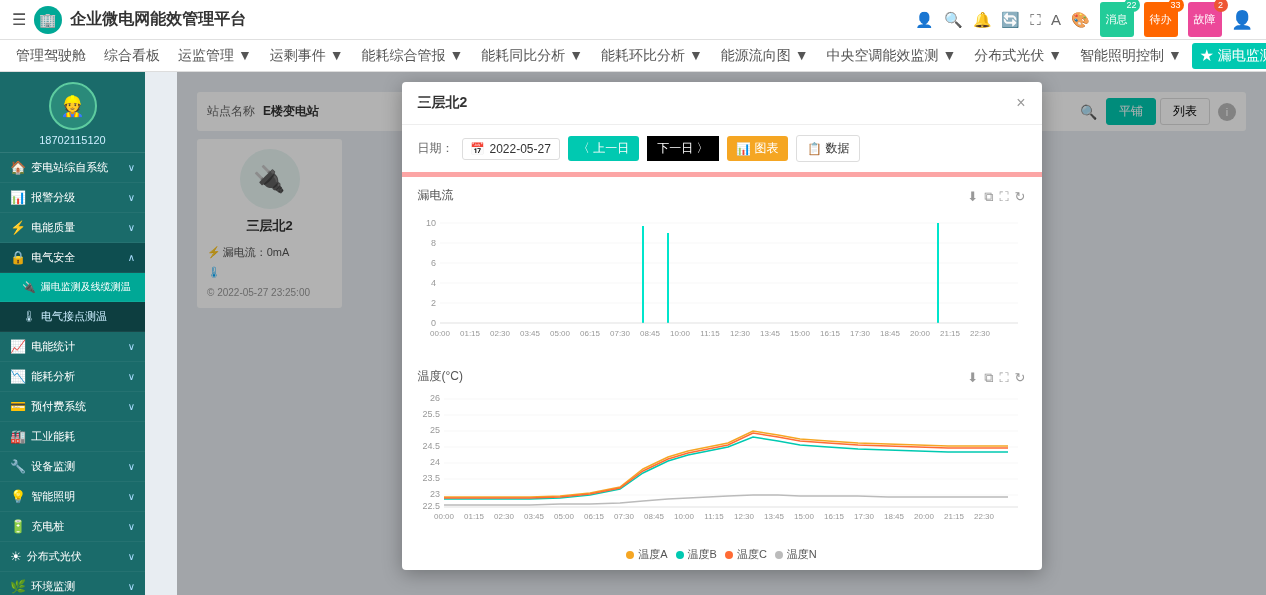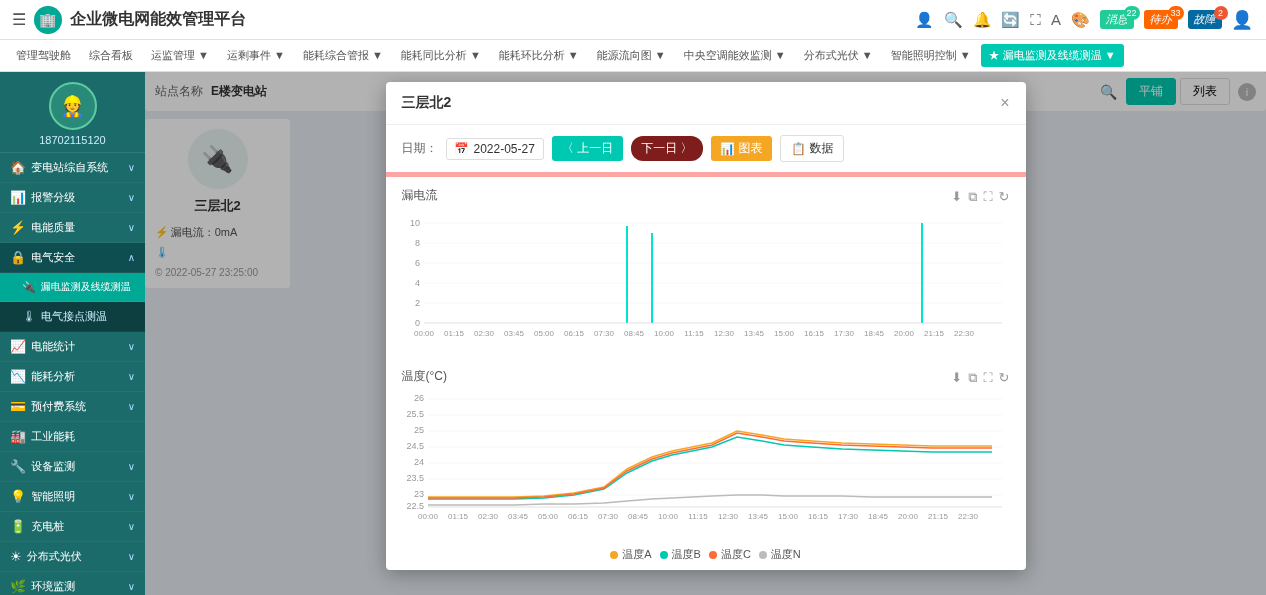--- a/index.html
+++ b/index.html
@@ -7,46 +7,46 @@
 
     
     .header { background: #fff; height: 40px; display: flex; align-items: center; padding: 0 12px; border-bottom: 1px solid #e0e0e0; gap: 8px; }
     .header-logo { width: 28px; height: 28px; background: #00a896; border-radius: 50%; display: flex; align-items: center; justify-content: center; color: white; font-size: 14px; }
     .header-title { font-size: 16px; font-weight: bold; color: #333; flex: 1; }
     .header-icons { display: flex; gap: 10px; align-items: center; }
     .header-badge { position: relative; display: inline-flex; }
     .badge { position: absolute; top: -4px; right: -6px; background: #f60; color: white; font-size: 9px; border-radius: 8px; padding: 0 3px; min-width: 14px; text-align: center; line-height: 14px; }
     .badge-red { background: #e53; }
     .badge-green { background: #2c9; }
-    .nav-btn { padding: 2px 6px; border-radius: 3px; font-size: 11px; color: white; cursor: pointer; font-style: italic; }
+    .nav-btn { padding: 10px 6px; border-radius: 3px; font-size: 11px; color: white; cursor: pointer; }
 
     
     .navbar { background: #fff; height: 32px; display: flex; align-items: center; padding: 0 8px; gap: 2px; border-bottom: 1px solid #ddd; overflow: hidden; }
-    .nav-item { padding: 4px 8px; font-size: 11px; color: #555; cursor: pointer; white-space: nowrap; border-radius: 2px; }
+    .nav-item { padding: 4px 8px; font-size: 14px; color: #555; cursor: pointer; white-space: nowrap; border-radius: 2px; }
     .nav-item-active { background: #00c9b1; color: white; border-radius: 3px; }
 
     
     .layout { display: flex; height: calc(595px - 72px); }
 
     
     .sidebar { width: 145px; background: #1a6b6a; color: white; display: flex; flex-direction: column; overflow-y: auto; flex-shrink: 0; }
     .sidebar-logo-area { display: flex; flex-direction: column; align-items: center; padding: 10px 0 6px; border-bottom: 1px solid rgba(255,255,255,0.1); }
     .sidebar-logo { width: 48px; height: 48px; background: #2a8a7a; border-radius: 50%; display: flex; align-items: center; justify-content: center; color: white; font-size: 20px; border: 2px solid #5ecca0; }
     .sidebar-phone { font-size: 11px; color: #cef; margin-top: 4px; }
     .sidebar-item { display: flex; align-items: center; padding: 7px 10px; cursor: pointer; font-size: 11px; justify-content: space-between; border-bottom: 1px solid rgba(255,255,255,0.05); }
     .sidebar-item-active { background: #0e4e50; }
     .sidebar-item-label { display: flex; align-items: center; gap: 5px; }
     .si-icon { font-size: 13px; }
     .si-arrow { font-size: 10px; color: #adf; }
     .sidebar-sub { background: #0d3e40; }
     .sidebar-sub .sidebar-item { padding-left: 22px; font-size: 11px; color: #cef; }
     .sidebar-sub-active { background: #00a896 !important; color: white !important; }
 
     
-    .main { flex: 1; padding: 0; overflow: auto; position: relative; }
+    .main { flex: 1; padding: 20px; overflow: auto; position: relative; margin-left: 32px; }
     .station-bar { display: flex; align-items: center; gap: 8px; background: #fff; padding: 6px 10px; border-radius: 3px; margin-bottom: 8px; }
     .station-label { color: #666; font-size: 12px; }
     .station-name { color: #333; font-size: 12px; font-weight: bold; }
     .station-search { margin-left: auto; }
     .view-btns { display: flex; gap: 4px; align-items: center; }
     .view-btn { padding: 4px 12px; border-radius: 3px; border: 1px solid #ddd; cursor: pointer; font-size: 12px; background: white; }
     .view-btn-active { background: #00c9b1; color: white; border-color: #00c9b1; }
     .info-icon { width: 18px; height: 18px; border-radius: 50%; background: #bbb; color: white; display: flex; align-items: center; justify-content: center; font-size: 11px; cursor: pointer; }
 
     
@@ -65,21 +65,21 @@
     .modal-overlay { position: absolute; top: 0; left: 0; right: 0; bottom: 0; background: rgba(0,0,0,0.3); z-index: 100; display: flex; align-items: flex-start; justify-content: center; padding-top: 10px; }
     .modal { background: white; border-radius: 4px; width: 640px; max-height: 560px; overflow-y: auto; box-shadow: 0 4px 20px rgba(0,0,0,0.3); }
     .modal-header { display: flex; align-items: center; justify-content: space-between; padding: 12px 16px; border-bottom: 1px solid #eee; }
     .modal-title { font-size: 14px; font-weight: bold; color: #333; }
     .modal-close { cursor: pointer; color: #999; font-size: 16px; }
     .modal-toolbar { display: flex; align-items: center; gap: 8px; padding: 10px 16px; border-bottom: 5px solid #fca5a5; }
     .date-label { color: #666; font-size: 12px; }
     .date-input { border: 1px solid #ddd; border-radius: 3px; padding: 3px 8px; font-size: 12px; color: #333; display: flex; align-items: center; gap: 4px; }
     .cal-icon { color: #999; }
     .btn-prev { background: #00c9b1; color: white; border: none; padding: 4px 10px; border-radius: 3px; cursor: pointer; font-size: 12px; }
-    .btn-next { background: #7f1d1d; color: white; border: none; padding: 4px 10px; border-radius: 12px; cursor: pointer; font-size: 12px; }
+    .btn-next { background: #000000; color: white; border: none; padding: 4px 10px; border-radius: 0; cursor: pointer; font-size: 12px; }
     .btn-chart { background: #f5a623; color: white; border: none; padding: 4px 10px; border-radius: 3px; cursor: pointer; font-size: 12px; display: flex; align-items: center; gap: 3px; }
     .btn-data { background: white; color: #333; border: 1px solid #ddd; padding: 4px 10px; border-radius: 3px; cursor: pointer; font-size: 12px; display: flex; align-items: center; gap: 3px; }
 
     
     .chart-section { padding: 10px 16px; }
     .chart-title { font-size: 12px; color: #555; margin-bottom: 4px; }
     .chart-toolbar { display: flex; justify-content: flex-end; gap: 6px; margin-bottom: 2px; }
     .chart-icon { color: #999; cursor: pointer; font-size: 13px; }
     .chart-area { position: relative; width: 100%; }
 
@@ -109,21 +109,21 @@
     <span style="font-size:15px;color:#666;cursor:pointer;">🎨</span>
     <div class="header-badge">
       <span class="nav-btn" style="background:#2c9;">消息</span>
       <span class="badge badge-green">22</span>
     </div>
     <div class="header-badge">
       <span class="nav-btn" style="background:#f60;">待办</span>
       <span class="badge">33</span>
     </div>
     <div class="header-badge">
-      <span class="nav-btn" style="background:#0369a1;">故障</span>
+      <span class="nav-btn" style="background:#ec4899;">故障</span>
       <span class="badge badge-red">2</span>
     </div>
     <span style="font-size:18px;cursor:pointer;">👤</span>
   </div>
 </div>
 
 <div class="navbar">
   <div class="nav-item">管理驾驶舱</div>
   <div class="nav-item">综合看板</div>
   <div class="nav-item">运监管理 ▼</div>

